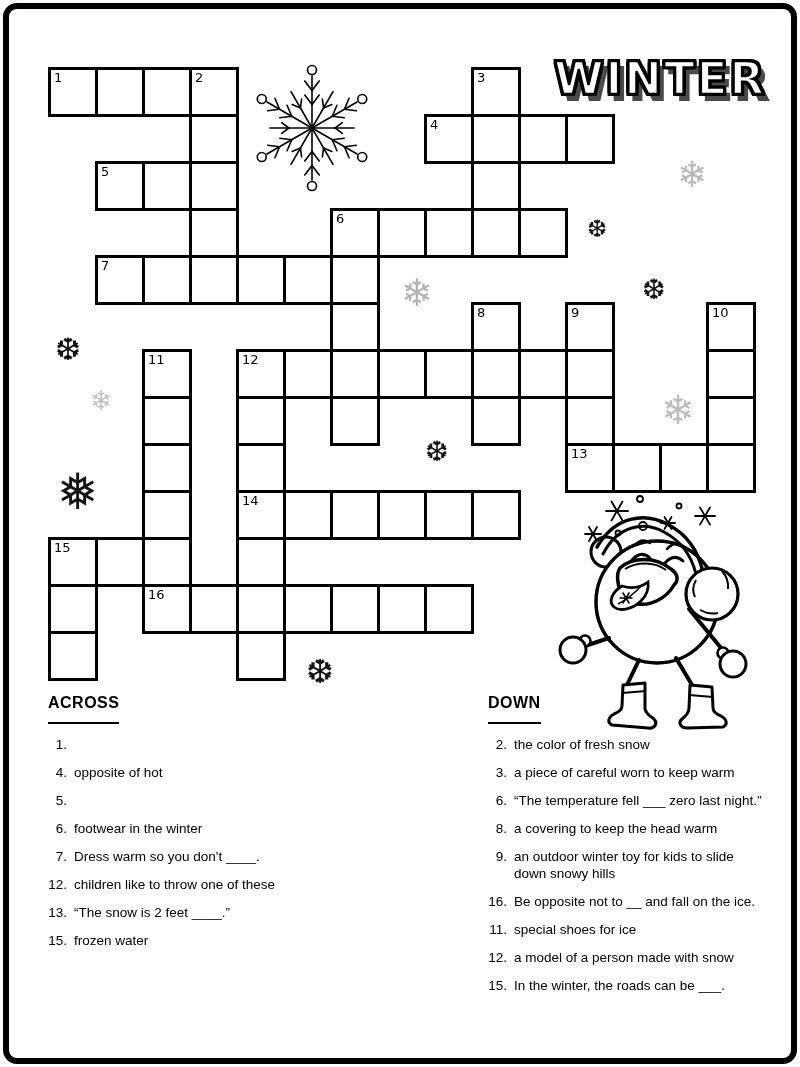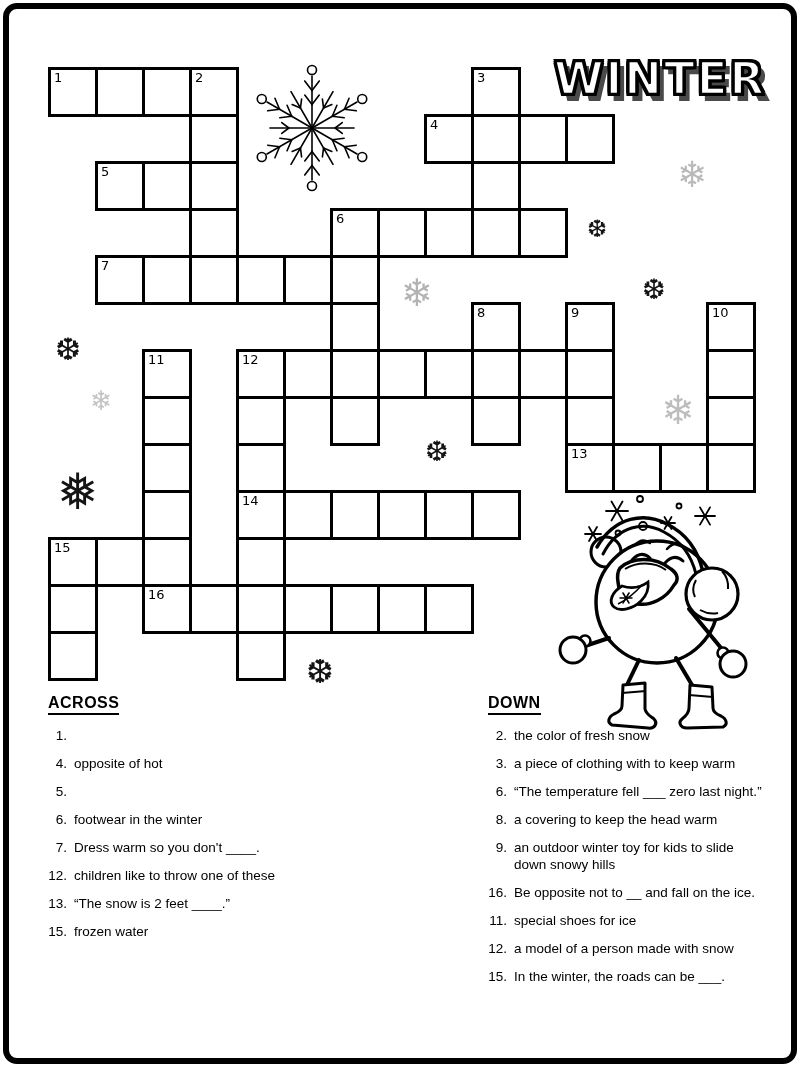--- a/index.html
+++ b/index.html
@@ -50,21 +50,21 @@
     line-height:1; user-select:none;
   }
   .bigflake { position:absolute; left:247px; top:62px; }
   
   .clues { position:absolute; font-size:13.5px; color:#000; }
   .clues-across { left:40px; top:694px; width:372px; }
   .clues-down   { left:480px; top:694px; width:316px; }
   .clues-head {
     display:inline-block;
     font-weight:bold; font-size:16px; letter-spacing:0.5px;
-    border-bottom:2.5px solid #000; padding-bottom:1px;
+    border-bottom:2.5px solid #000; padding-bottom:10px;
     margin:0 0 12px 8px;
   }
   .clue { display:flex; margin-bottom:11px; line-height:17px; }
   .clue-num { flex:none; width:27px; text-align:right; }
   .clue-text { margin-left:7px; white-space:pre-line; }
   
   .footer {
     position:absolute; right:22px; top:1072px;
     font-weight:bold; font-size:32px; letter-spacing:0.5px;
     color:var(--brand-color, #1e1ecd);
@@ -381,21 +381,21 @@
 
 <div class="clues clues-down">
   <div class="clues-head">DOWN</div>
   <div>
       <div class="clue">
         <div class="clue-num">2.</div>
         <div class="clue-text">the color of fresh snow</div>
       </div>
       <div class="clue">
         <div class="clue-num">3.</div>
-        <div class="clue-text">a piece of clothing with to keep warm</div>
+        <div class="clue-text">a piece of careful worn to keep warm</div>
       </div>
       <div class="clue">
         <div class="clue-num">6.</div>
         <div class="clue-text">“The temperature fell ___ zero last night.”</div>
       </div>
       <div class="clue">
         <div class="clue-num">8.</div>
         <div class="clue-text">a covering to keep the head warm</div>
       </div>
       <div class="clue">

